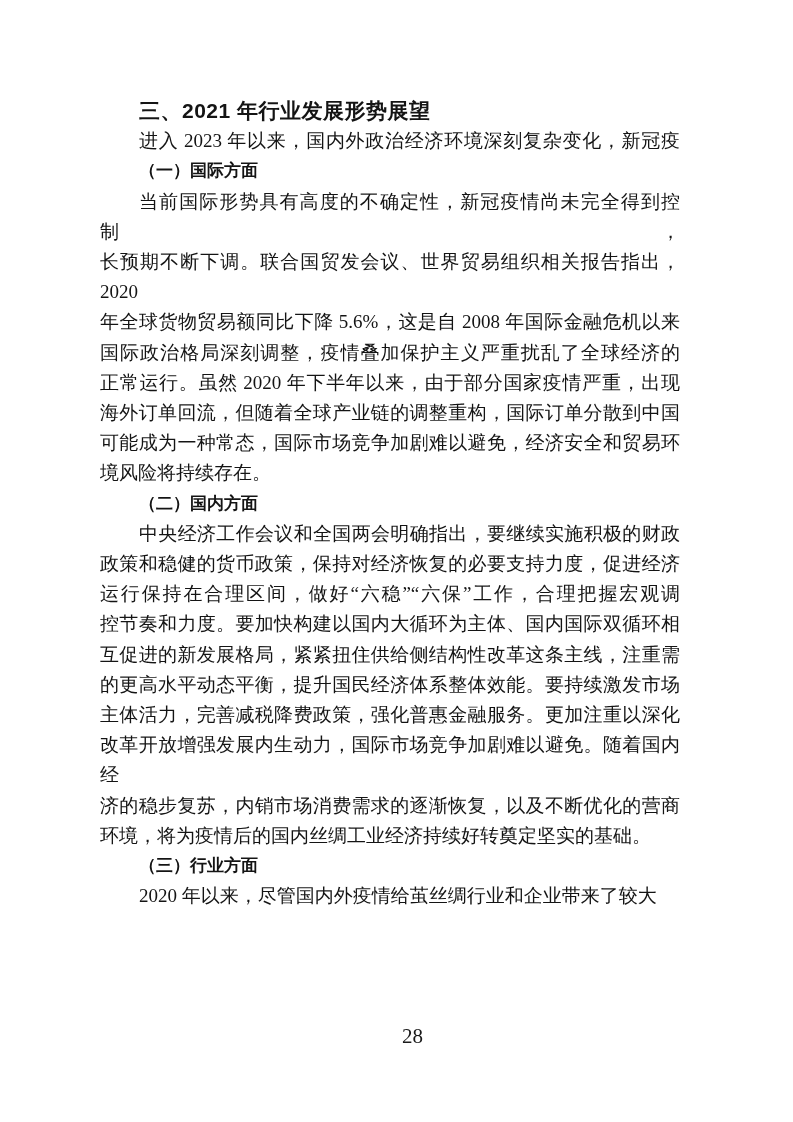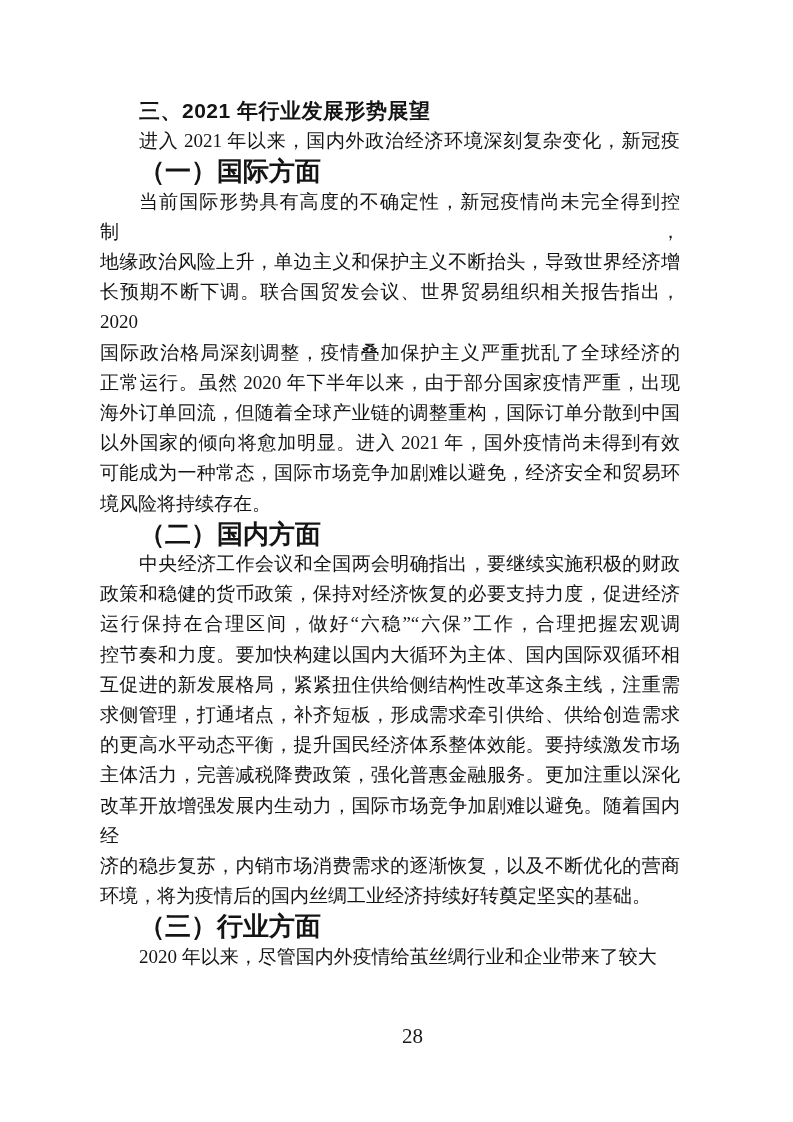--- a/index.html
+++ b/index.html
@@ -33,21 +33,21 @@
   .title {
     font-family: "Liberation Sans", "DejaVu Sans", sans-serif;
     font-weight: bold;
     font-size: 21px;
     text-indent: 39px;
     letter-spacing: 0.5px;
   }
   .heading {
     font-family: "Liberation Sans", "DejaVu Sans", sans-serif;
     font-weight: bold;
-    font-size: 26px;
+    font-size: 17px;
     text-indent: 39px;
   }
   .page-number {
     position: absolute;
     top: 1026px;
     left: 0;
     width: 100%;
     text-align: center;
     font-size: 21px;
     line-height: 20px;
@@ -57,46 +57,44 @@
 </style>
 </head>
 <body>
 
 <div class="page">
   <div class="content">
 
     <div class="line title">三、2021 年行业发展形势展望</div>
 
     <div>
-        <div class="line body-line first">进入 2021 年以来，国内外政治经济环境深刻复杂变化，新冠疫</div>
+        <div class="line body-line first">进入 2023 年以来，国内外政治经济环境深刻复杂变化，新冠疫</div>
       </div>
 
     <div class="line heading">（一）国际方面</div>
 
     <div>
         <div class="line body-line first">当前国际形势具有高度的不确定性，新冠疫情尚未完全得到控制，</div>
-        <div class="line body-line">地缘政治风险上升，单边主义和保护主义不断抬头，导致世界经济增</div>
         <div class="line body-line">长预期不断下调。联合国贸发会议、世界贸易组织相关报告指出，2020</div>
+        <div class="line body-line">年全球货物贸易额同比下降 5.6%，这是自 2008 年国际金融危机以来</div>
         <div class="line body-line">国际政治格局深刻调整，疫情叠加保护主义严重扰乱了全球经济的</div>
         <div class="line body-line">正常运行。虽然 2020 年下半年以来，由于部分国家疫情严重，出现</div>
         <div class="line body-line">海外订单回流，但随着全球产业链的调整重构，国际订单分散到中国</div>
-        <div class="line body-line">以外国家的倾向将愈加明显。进入 2021 年，国外疫情尚未得到有效</div>
         <div class="line body-line">可能成为一种常态，国际市场竞争加剧难以避免，经济安全和贸易环</div>
         <div class="line body-line last">境风险将持续存在。</div>
       </div>
 
     <div class="line heading">（二）国内方面</div>
 
     <div>
         <div class="line body-line first">中央经济工作会议和全国两会明确指出，要继续实施积极的财政</div>
         <div class="line body-line">政策和稳健的货币政策，保持对经济恢复的必要支持力度，促进经济</div>
         <div class="line body-line">运行保持在合理区间，做好“六稳”“六保”工作，合理把握宏观调</div>
         <div class="line body-line">控节奏和力度。要加快构建以国内大循环为主体、国内国际双循环相</div>
         <div class="line body-line">互促进的新发展格局，紧紧扭住供给侧结构性改革这条主线，注重需</div>
-        <div class="line body-line">求侧管理，打通堵点，补齐短板，形成需求牵引供给、供给创造需求</div>
         <div class="line body-line">的更高水平动态平衡，提升国民经济体系整体效能。要持续激发市场</div>
         <div class="line body-line">主体活力，完善减税降费政策，强化普惠金融服务。更加注重以深化</div>
         <div class="line body-line">改革开放增强发展内生动力，国际市场竞争加剧难以避免。随着国内经</div>
         <div class="line body-line">济的稳步复苏，内销市场消费需求的逐渐恢复，以及不断优化的营商</div>
         <div class="line body-line last">环境，将为疫情后的国内丝绸工业经济持续好转奠定坚实的基础。</div>
       </div>
 
     <div class="line heading">（三）行业方面</div>
 
     <div>

